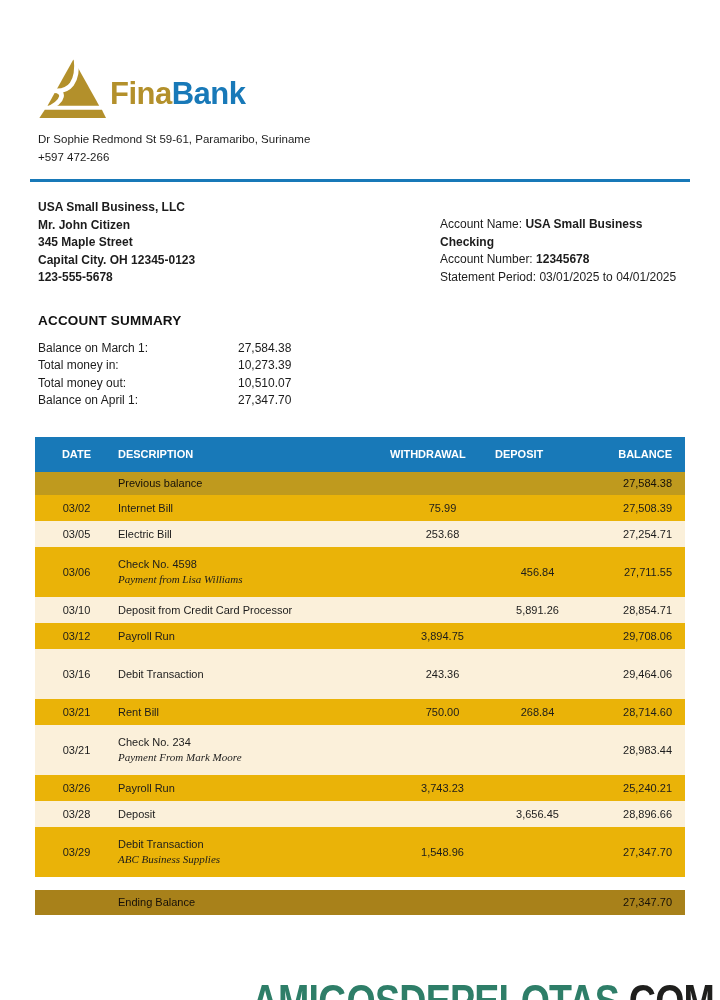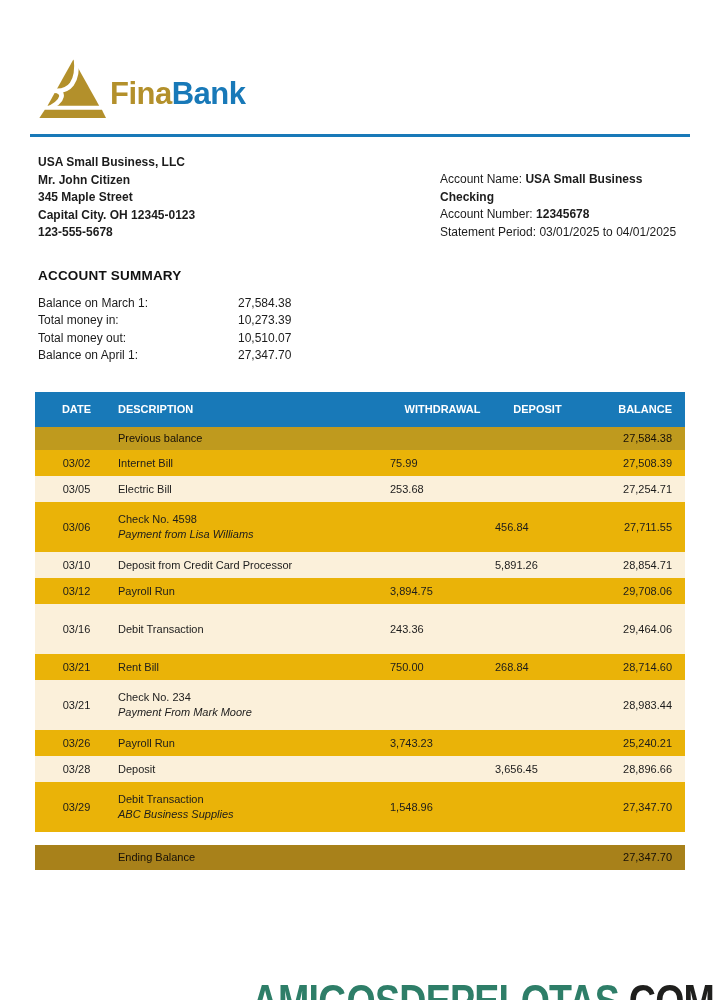--- a/index.html
+++ b/index.html
@@ -43,32 +43,32 @@
     display: grid;
     grid-template-columns: 83px 272px 105px 85px 105px;
     align-items: center;
   }
   .thead-row {
     background: var(--blue, #1879b8);
     color: #ffffff; font-weight: bold; height: 35px; font-size: 11px;
   }
   .cell-date { text-align: center; }
   .cell-desc { text-align: left; padding-right: 6px; }
-  .cell-num { }
+  .cell-num { text-align: center; }
   .cell-bal { text-align: right; padding-right: 13px; }
-  .thead-row .cell-num { text-align: center; }
+  .thead-row .cell-num { text-align: left; }
 
   .total-row { font-weight: normal; }
   .total-prev { background: var(--previous-row, #bf9a1e); height: 23px; color: #161008; }
   .total-end  { background: var(--ending-row, #a8811a); height: 25px; color: #161008; }
 
   .trow { min-height: 26px; background: #eab308; }
   .trow.stripe { background: var(--stripe, #fbf0da); }
   .trow.two-line { min-height: 50px; }
-  .desc-sub { font-style: italic; margin-top: 3px; }
+  .desc-sub { font-style: italic; margin-top: 3px; font-family: Liberation Serif, serif; }
   .table-gap { height: 13px; background: #ffffff; }
 
   
   .watermark {
     position: absolute; top: 920px; right: 6px;
     font-size: 47px; font-weight: bold; letter-spacing: -1px;
     transform: scaleX(0.8); transform-origin: 100% 50%;
     white-space: nowrap; line-height: 1.1;
   }
   .wm-brand { color: var(--teal, #2e7e68); }
@@ -83,20 +83,24 @@
     <svg class="logo-icon" viewBox="0 0 100 92" aria-hidden="true">
       <polygon points="52,4 90,72 14,72" fill="#b3902b"></polygon>
       <path d="M12,78 C42,64 38,50 24,50 C46,52 60,38 56,2" stroke="#ffffff" stroke-width="7" fill="none"></path>
       <polygon points="10,78 94,78 100,90 2,90" fill="#b3902b"></polygon>
     </svg>
     <div class="logo-text">
       <span class="logo-fina">Fina</span><span class="logo-bank">Bank</span>
     </div>
   </div>
 
+  <div class="bank-address">
+    <div>Dr Sophie Redmond St 59-61, Paramaribo, Suriname</div>
+    <div>+597 472-266</div>
+  </div>
 
   <div class="divider"></div>
 
   <div class="parties">
     <div class="account-holder">
       <div>USA Small Business, LLC</div>
       <div>Mr. John Citizen</div>
       <div>345 Maple Street</div>
       <div>Capital City. OH 12345-0123</div>
       <div>123-555-5678</div>

